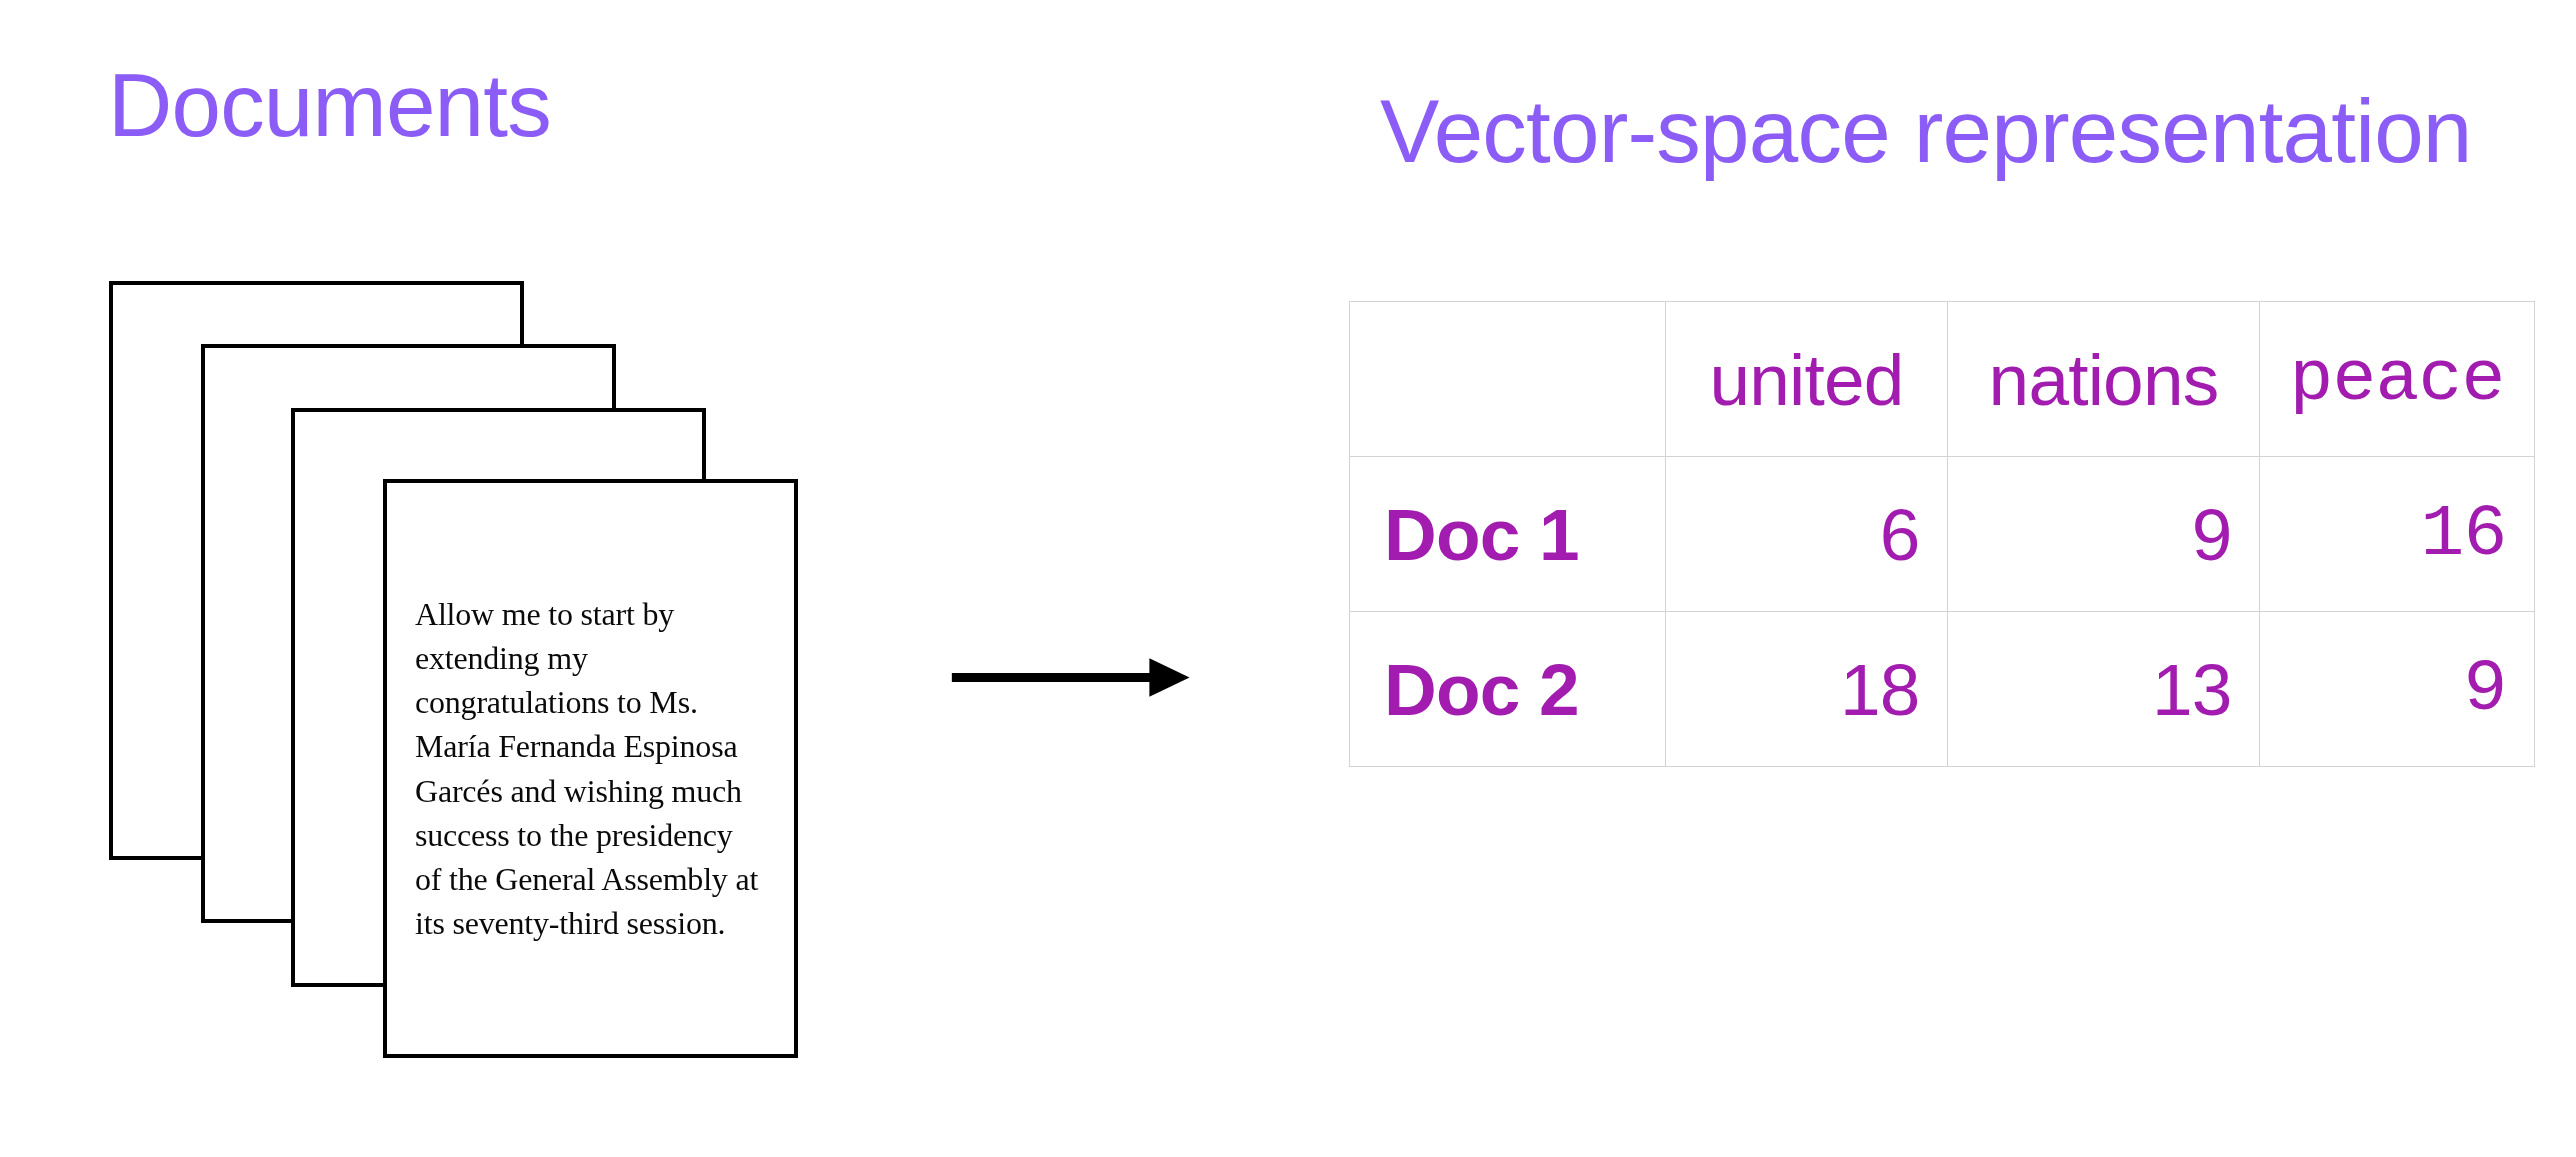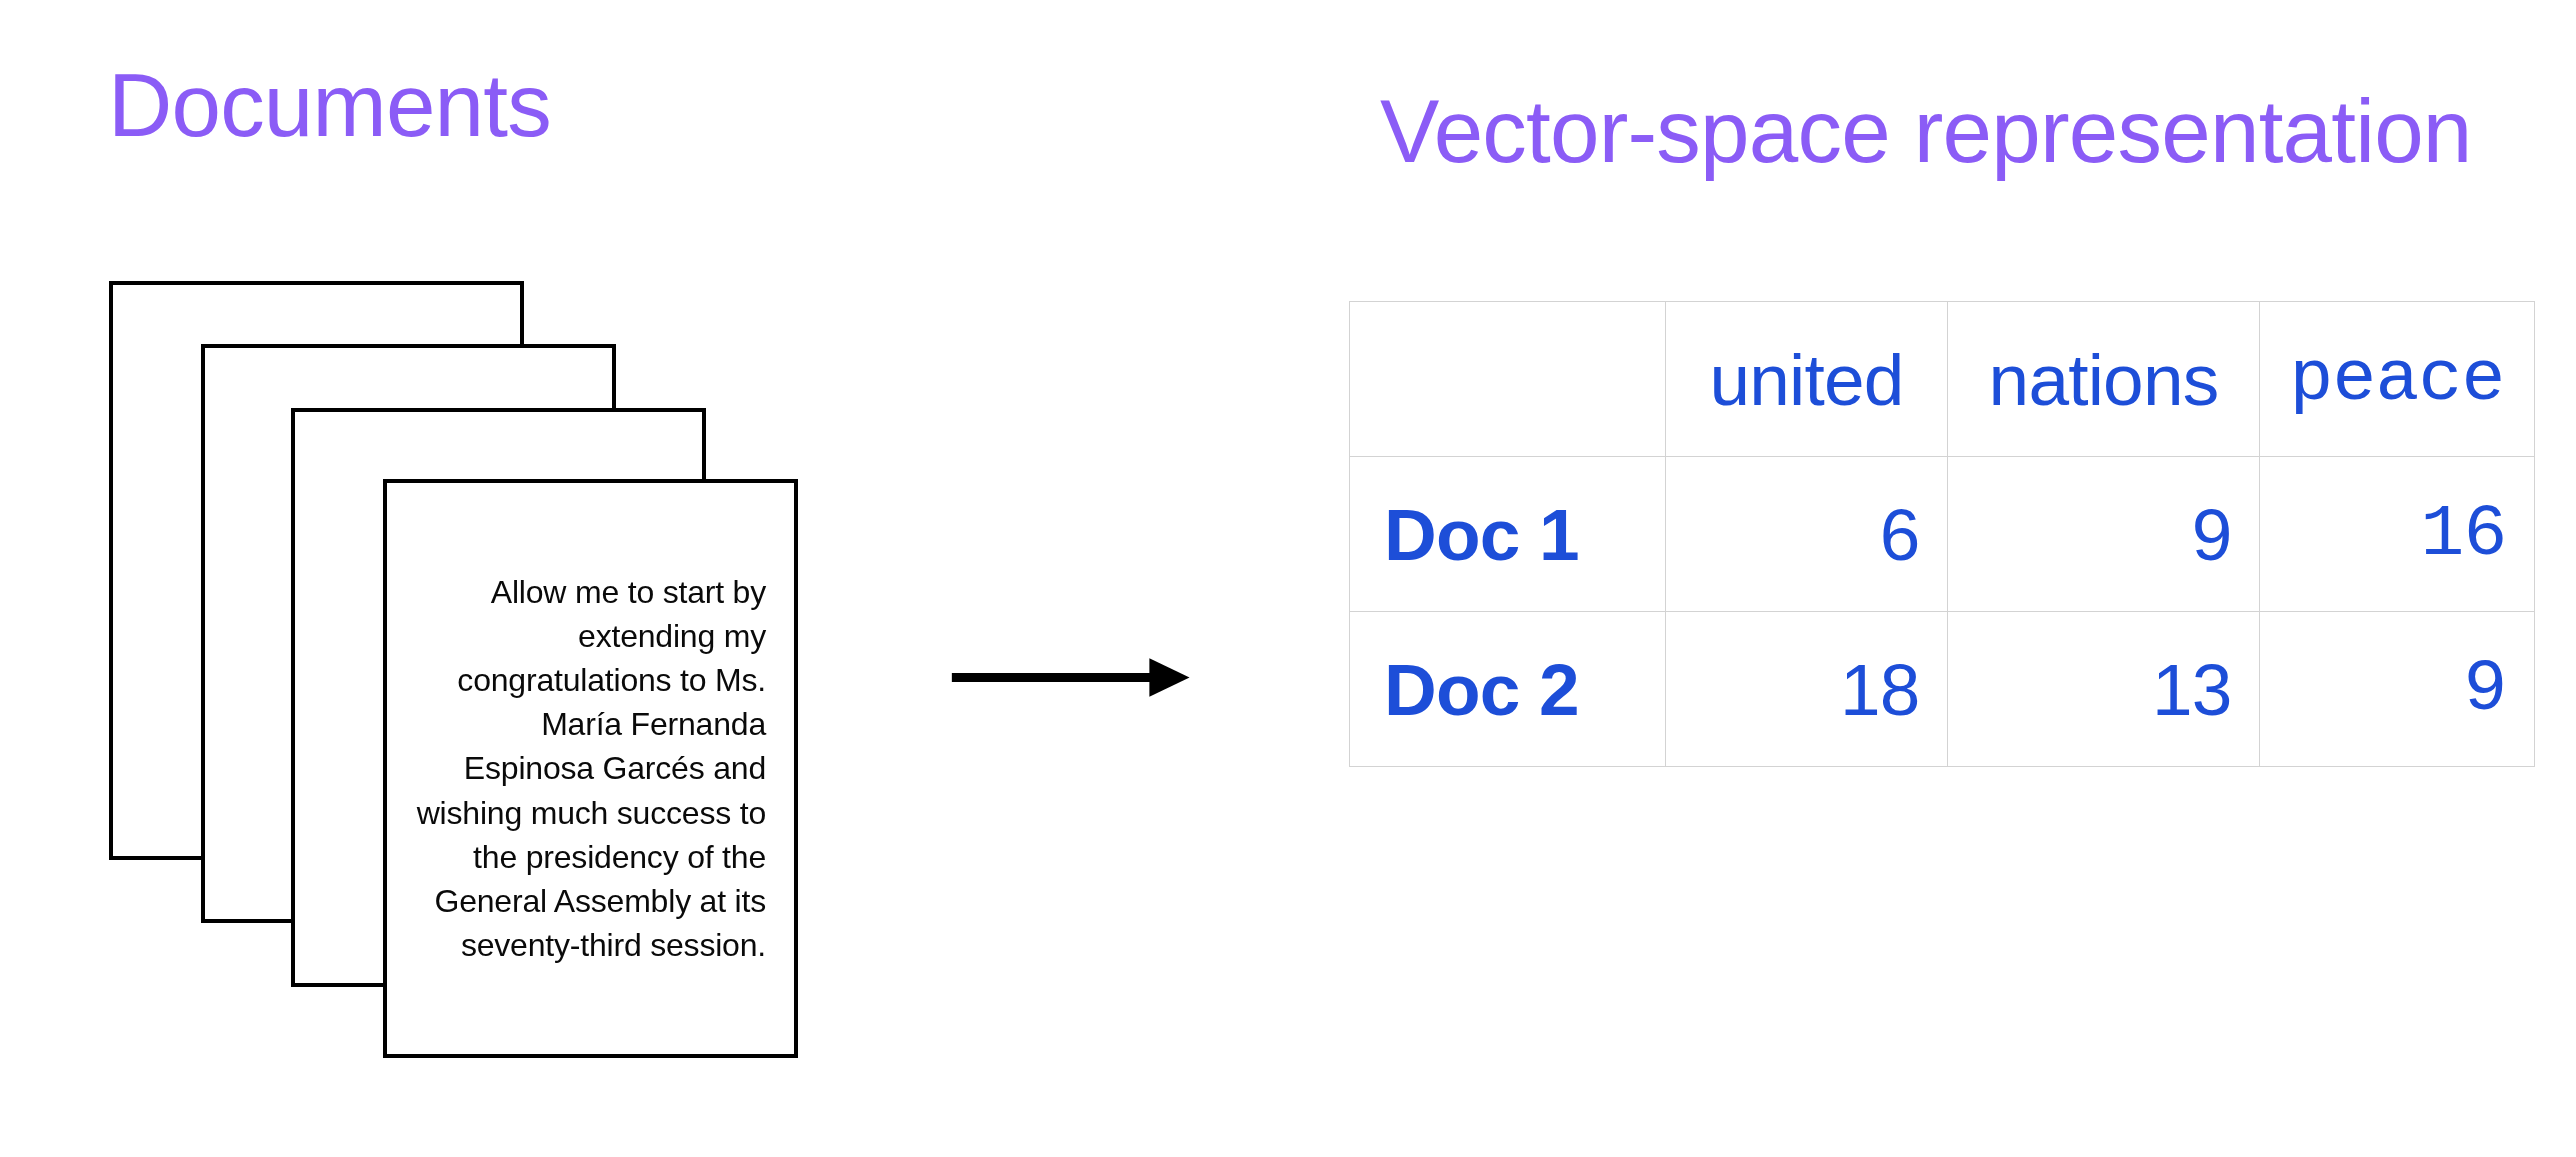--- a/index.html
+++ b/index.html
@@ -61,24 +61,25 @@
     display: flex;
     align-items: center;
     justify-content: center;
     box-sizing: border-box;
     padding: 29px 32px;
     pointer-events: none;
   }
   #doc-body-text {
     font-size: 32px;
     line-height: 1.38;
-    text-align: right;
+    text-align: left;
     color: #0a0a0a;
     font-weight: 400;
     letter-spacing: -0.2px;
+    font-family: Liberation Serif, serif;
   }
 
   
   #arrow {
     position: absolute;
     left: 946px;
     top: 651px;
     width: 251px;
     height: 53px;
   }
@@ -92,21 +93,21 @@
     border-collapse: collapse;
     table-layout: fixed;
   }
   #vector-table td, #vector-table th {
     border: 1.6px solid #d3d3d3;
     height: 154px;
     padding: 0 19.4px;
     font-weight: 400;
     font-size: 73px;
     line-height: 1;
-    color: #1d4ed8;
+    color: #a21caf;
     vertical-align: middle;
     letter-spacing: -0.8px;
   }
   #vector-table .col-label { width: 281px; text-align: left; padding-left: 34px; font-weight: bold; }
   #vector-table .col-num   { text-align: right; padding-right: 27.5px; }
   #vector-table .col-w2    { width: 281px; }
   #vector-table .col-w3    { width: 311px; }
   #vector-table .col-w4    { width: 274px; font-family: Liberation Mono, monospace; }
   #vector-table thead th   { text-align: center; padding: 0; }
   #vector-table thead th.blank-header { border-right-color: #d3d3d3; }

